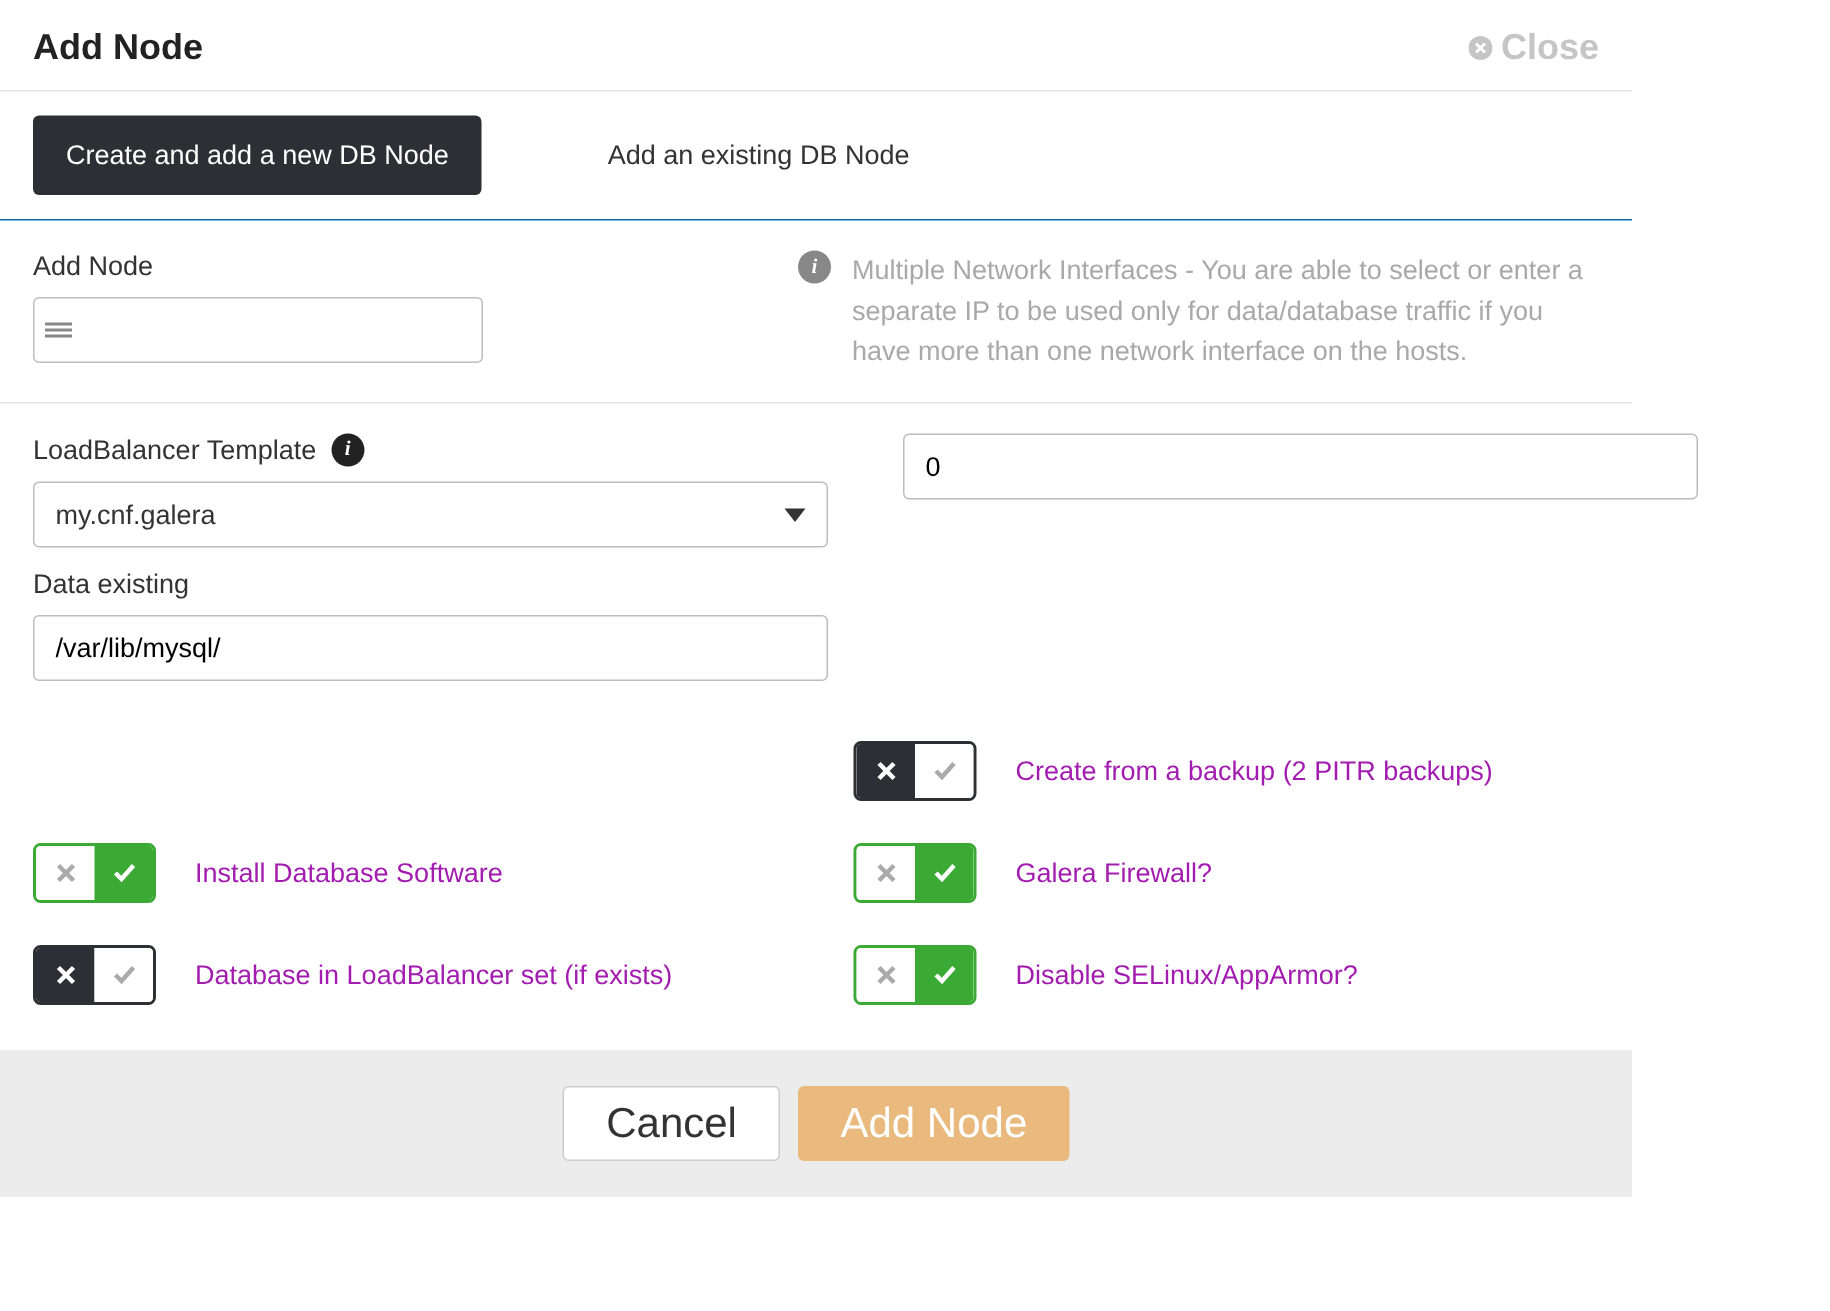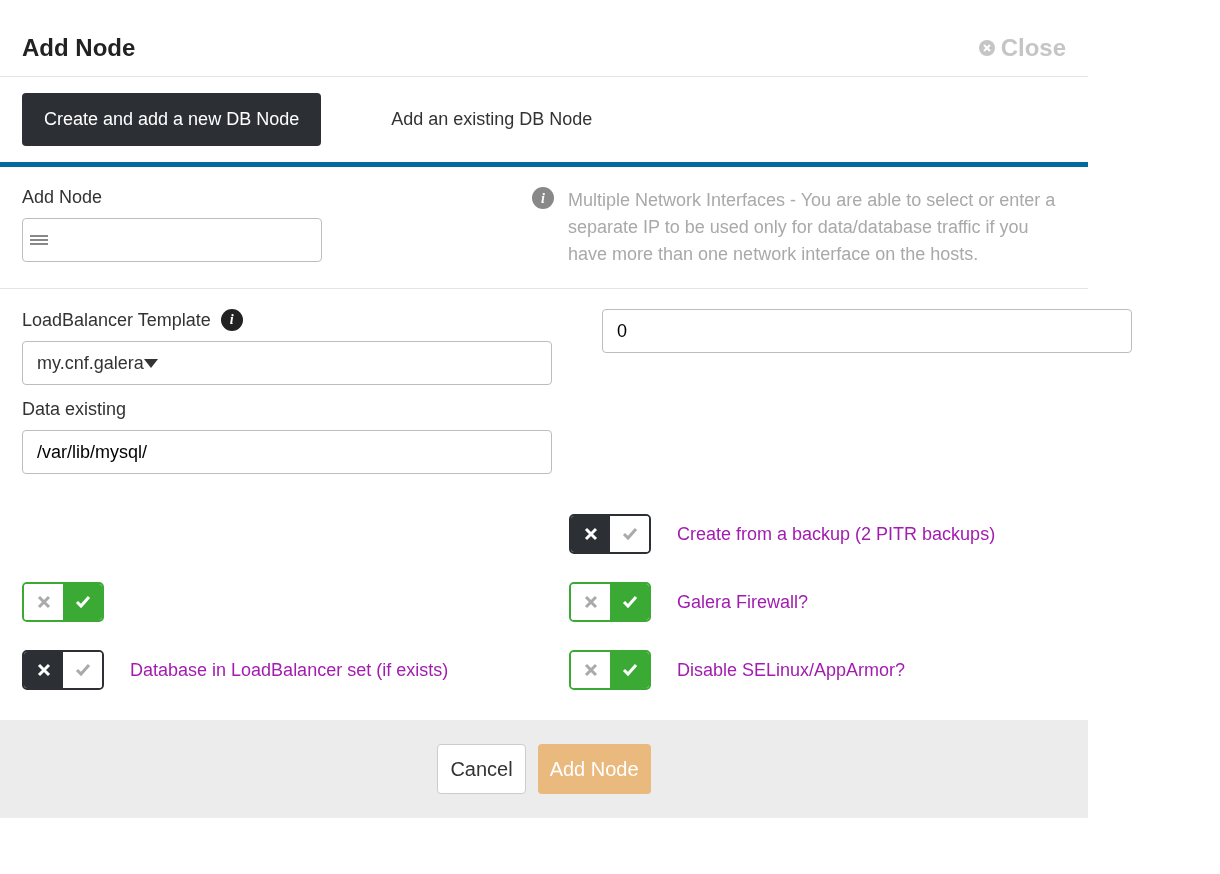--- a/index.html
+++ b/index.html
@@ -1,50 +1,50 @@
 <!DOCTYPE html>
 <html><head>
 <meta charset="utf-8">
 <style>
 * { box-sizing: border-box; margin: 0; padding: 0; }
 body { font-family: -apple-system, BlinkMacSystemFont, "Segoe UI", Helvetica, Arial, sans-serif; background: #fff; color: #333; font-size: 16px; }
-.modal { width: 1088px; background: #fff; margin-top: 16px; }
+.modal { width: 1088px; background: #fff; }
 .modal-header { display: flex; justify-content: space-between; align-items: center; padding: 18px 22px 14px; border-bottom: 1px solid #e5e5e5; }
 .modal-title { font-size: 24px; font-weight: 600; color: #222; }
 .close-link { color: #c5c5c5; font-size: 24px; font-weight: 600; display: flex; align-items: center; gap: 6px; cursor: pointer; }
 .close-link svg { width: 16px; height: 16px; }
-.tabs { display: flex; gap: 48px; padding: 16px 22px; border-bottom: 5px solid #0369a1; }
+.tabs { display: flex; gap: 62px; padding: 16px 22px; border-bottom: 1px solid #0369a1; }
 .tab { font-size: 18px; color: #333; cursor: pointer; padding: 16px 22px; border-radius: 4px; }
 .tab.active { background: #2c2f33; color: #fff; }
 .section { padding: 20px 22px; border-bottom: 1px solid #e5e5e5; }
 .section.no-border { border-bottom: none; }
 .row { display: flex; gap: 50px; }
 .col { flex: 1; }
 .field-label { font-size: 18px; color: #333; margin-bottom: 10px; display: flex; align-items: center; gap: 10px; }
 .input-group { display: flex; align-items: center; border: 1px solid #bdbdbd; border-radius: 4px; height: 44px; width: 300px; background: #fff; }
 .input-group .pre { width: 34px; display: flex; align-items: center; justify-content: center; color: #888; }
 .input-group input { border: none; outline: none; flex: 1; height: 100%; font-size: 16px; padding: 0 8px; background: transparent; }
-.select-box { display: flex; align-items: center; justify-content: flex-start; border: 1px solid #bdbdbd; border-radius: 4px; height: 44px; width: 530px; padding: 0 14px; cursor: pointer; background: #fff; font-size: 18px; }
+.select-box { display: flex; align-items: center; justify-content: space-between; border: 1px solid #bdbdbd; border-radius: 4px; height: 44px; width: 530px; padding: 0 14px; cursor: pointer; background: #fff; font-size: 18px; }
 .text-input { border: 1px solid #bdbdbd; border-radius: 4px; height: 44px; width: 530px; padding: 0 14px; font-size: 18px; outline: none; background: #fff; }
 .help-text { color: #a9a9a9; font-size: 18px; line-height: 1.5; display: flex; gap: 14px; }
 .help-text .txt { flex: 1; }
 .info-icon { width: 22px; height: 22px; border-radius: 50%; background: #888; color: #fff; display: inline-flex; align-items: center; justify-content: center; font-style: italic; font-family: Georgia, serif; font-size: 14px; font-weight: bold; flex-shrink: 0; }
 .info-icon.dark { background: #222; }
 .toggle-row { display: flex; align-items: center; gap: 26px; margin-bottom: 28px; }
 .toggle { display: flex; border: 2px solid #3aaa35; border-radius: 5px; overflow: hidden; height: 40px; width: 82px; }
 .toggle.off { border-color: #2c2f33; }
 .toggle .half { flex: 1; display: flex; align-items: center; justify-content: center; cursor: pointer; }
 .toggle .x { color: #aaa; background: #fff; }
 .toggle .v { color: #fff; background: #3aaa35; }
 .toggle.off .x { background: #2c2f33; color: #fff; }
 .toggle.off .v { background: #fff; color: #aaa; }
 .toggle svg { width: 16px; height: 16px; }
 .toggle-label { font-size: 18px; color: #a21caf; }
 .footer { background: #ececec; padding: 24px 22px; display: flex; justify-content: center; gap: 12px; }
-.btn { height: 50px; padding: 0 12px; border-radius: 4px; font-size: 20px; cursor: pointer; border: 1px solid transparent; }
+.btn { height: 50px; padding: 0 28px; border-radius: 4px; font-size: 28px; cursor: pointer; border: 1px solid transparent; }
 .btn-cancel { background: #fff; border-color: #ccc; color: #333; }
 .btn-primary { background: #e9b97e; color: #fff; border: none; }
 .triangle-down { width: 0; height: 0; border-left: 7px solid transparent; border-right: 7px solid transparent; border-top: 9px solid #333; }
 .bars-icon { display: flex; flex-direction: column; gap: 2px; }
 .bars-icon span { display: block; width: 16px; height: 2px; background: #888; position: relative; }
 .bars-icon span::before { content: ''; position: absolute; left: -2px; top: 0; width: 2px; height: 2px; background: #888; }
 </style>
 </head>
 <body>
 
@@ -138,20 +138,21 @@
                 <svg viewBox="0 0 16 16">
                   <path d="M3 3 L13 13 M13 3 L3 13" stroke="currentColor" stroke-width="3" fill="none"></path>
                 </svg>
               </div>
             <div class="half v">
                 <svg viewBox="0 0 16 16">
                   <path d="M2 8 L6 12 L14 3" stroke="currentColor" stroke-width="3" fill="none"></path>
                 </svg>
               </div>
           </div>
+          <span class="toggle-label">Install Database Software</span>
         </div>
       </div>
       <div class="col">
         <div class="toggle-row">
           <div class="toggle">
             <div class="half x">
                 <svg viewBox="0 0 16 16">
                   <path d="M3 3 L13 13 M13 3 L3 13" stroke="currentColor" stroke-width="3" fill="none"></path>
                 </svg>
               </div>

